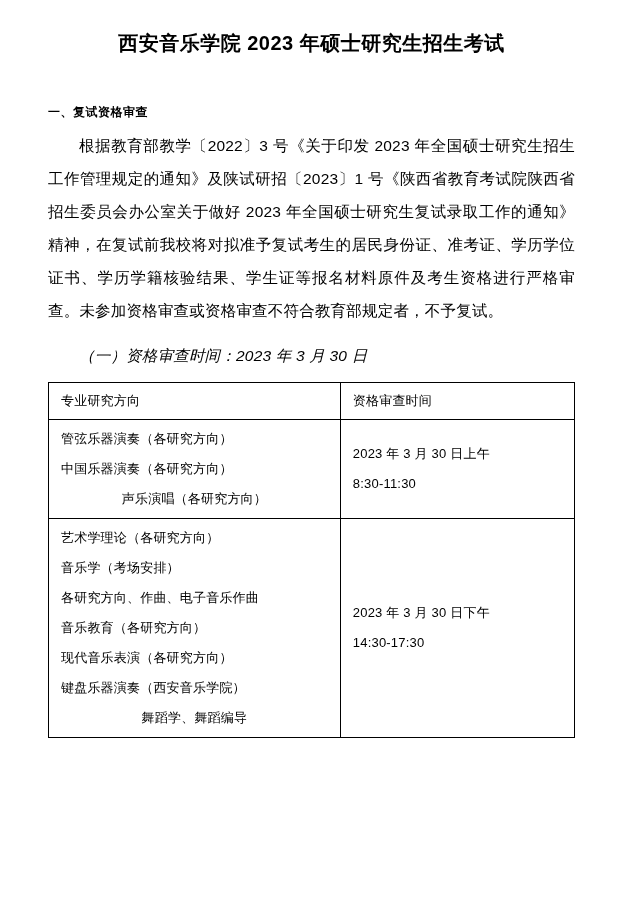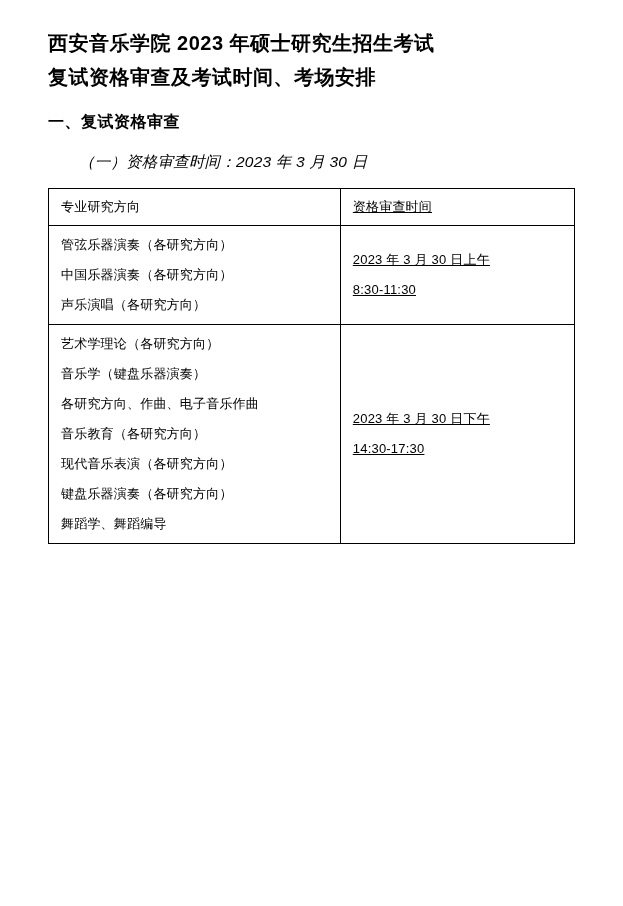--- a/index.html
+++ b/index.html
@@ -15,35 +15,36 @@
     overflow: hidden;
   }
   .page {
     width: 623px;
     height: 906px;
     box-sizing: border-box;
     padding: 18px 48px 0 48px;
     position: relative;
   }
   .title-block {
+    text-align: center;
     margin-top: 8px;
   }
   .title-line {
     font-family: "Liberation Sans", "DejaVu Sans", sans-serif;
     font-weight: bold;
     font-size: 20px;
     line-height: 34px;
     letter-spacing: 0.5px;
     color: #000;
   }
   .section-heading {
     font-family: "Liberation Sans", "DejaVu Sans", sans-serif;
     font-weight: bold;
-    font-size: 16px;
-    margin-top: 18px;
+    font-size: 12px;
+    margin-top: 44px;
     margin-bottom: 8px;
     letter-spacing: 0.5px;
   }
   .body-par {
     font-family: "Liberation Sans", "DejaVu Sans", sans-serif;
     font-size: 15.5px;
     line-height: 33px;
     text-align: justify;
     text-justify: inter-ideograph;
     text-indent: 2em;
@@ -71,59 +72,60 @@
   }
   table.review-table td {
     border: 1px solid #000;
     font-family: "Liberation Sans", "DejaVu Sans", sans-serif;
     font-size: 13px;
     padding: 0 12px;
     vertical-align: middle;
     letter-spacing: 0.2px;
   }
   td.col-left { width: 56%; }
-  td.col-right { width: 44%; text-decoration: underline; }
+  td.col-right { width: 44%; }
   .hdr-cell {
     height: 36px;
     margin-top: 20px;
   }
   .dir-cell {
     height: 30px;
     line-height: 30px;
     border-top: none !important;
     border-bottom: none !important;
   }
   .dir-cell.first-in-group {
     border-top: 1px solid #000 !important;
     padding-top: 4px;
   }
   .dir-cell.last-in-group {
     border-bottom: 1px solid #000 !important;
     padding-bottom: 4px;
+    text-align: center;
   }
   .time-cell {
     vertical-align: middle;
     line-height: 30px;
   }
   .time-cell div {
     white-space: nowrap;
   }
 </style>
 </head>
 <body>
 
 <div class="page">
 
   <div class="title-block">
     <div class="title-line">西安音乐学院 2023 年硕士研究生招生考试</div>
-    <div class="title-line">复试资格审查及考试时间、考场安排</div>
   </div>
 
   <div class="section-heading">一、复试资格审查</div>
 
+  <p class="body-par">根据教育部教学〔2022〕3 号《关于印发 2023 年全国硕士研究生招生工作管理规定的通知》及陕试研招〔2023〕1 号《陕西省教育考试院陕西省招生委员会办公室关于做好 2023 年全国硕士研究生复试录取工作的通知》精神，在复试前我校将对拟准予复试考生的居民身份证、准考证、学历学位证书、学历学籍核验结果、学生证等报名材料原件及考生资格进行严格审查。未参加资格审查或资格审查不符合教育部规定者，不予复试。</p>
 
   <p class="sub-par">（一）资格审查时间：2023 年 3 月 30 日</p>
 
   <table class="review-table">
     <tbody>
       <tr>
         <td class="col-left hdr-cell">专业研究方向</td>
         <td class="col-right hdr-cell">资格审查时间</td>
       </tr>
 
@@ -142,33 +144,33 @@
       </tr>
 
       <tr>
         <td class="col-left dir-cell first-in-group">艺术学理论（各研究方向）</td>
         <td class="col-right time-cell" rowspan="7">
           <div>2023 年 3 月 30 日下午</div>
           <div>14:30-17:30</div>
         </td>
       </tr>
       <tr>
-        <td class="col-left dir-cell">音乐学（键盘乐器演奏）</td>
+        <td class="col-left dir-cell">音乐学（考场安排）</td>
       </tr>
       <tr>
         <td class="col-left dir-cell">各研究方向、作曲、电子音乐作曲</td>
       </tr>
       <tr>
         <td class="col-left dir-cell">音乐教育（各研究方向）</td>
       </tr>
       <tr>
         <td class="col-left dir-cell">现代音乐表演（各研究方向）</td>
       </tr>
       <tr>
-        <td class="col-left dir-cell">键盘乐器演奏（各研究方向）</td>
+        <td class="col-left dir-cell">键盘乐器演奏（西安音乐学院）</td>
       </tr>
       <tr>
         <td class="col-left dir-cell last-in-group">舞蹈学、舞蹈编导</td>
       </tr>
     </tbody>
   </table>
 
 
 </div>
 

